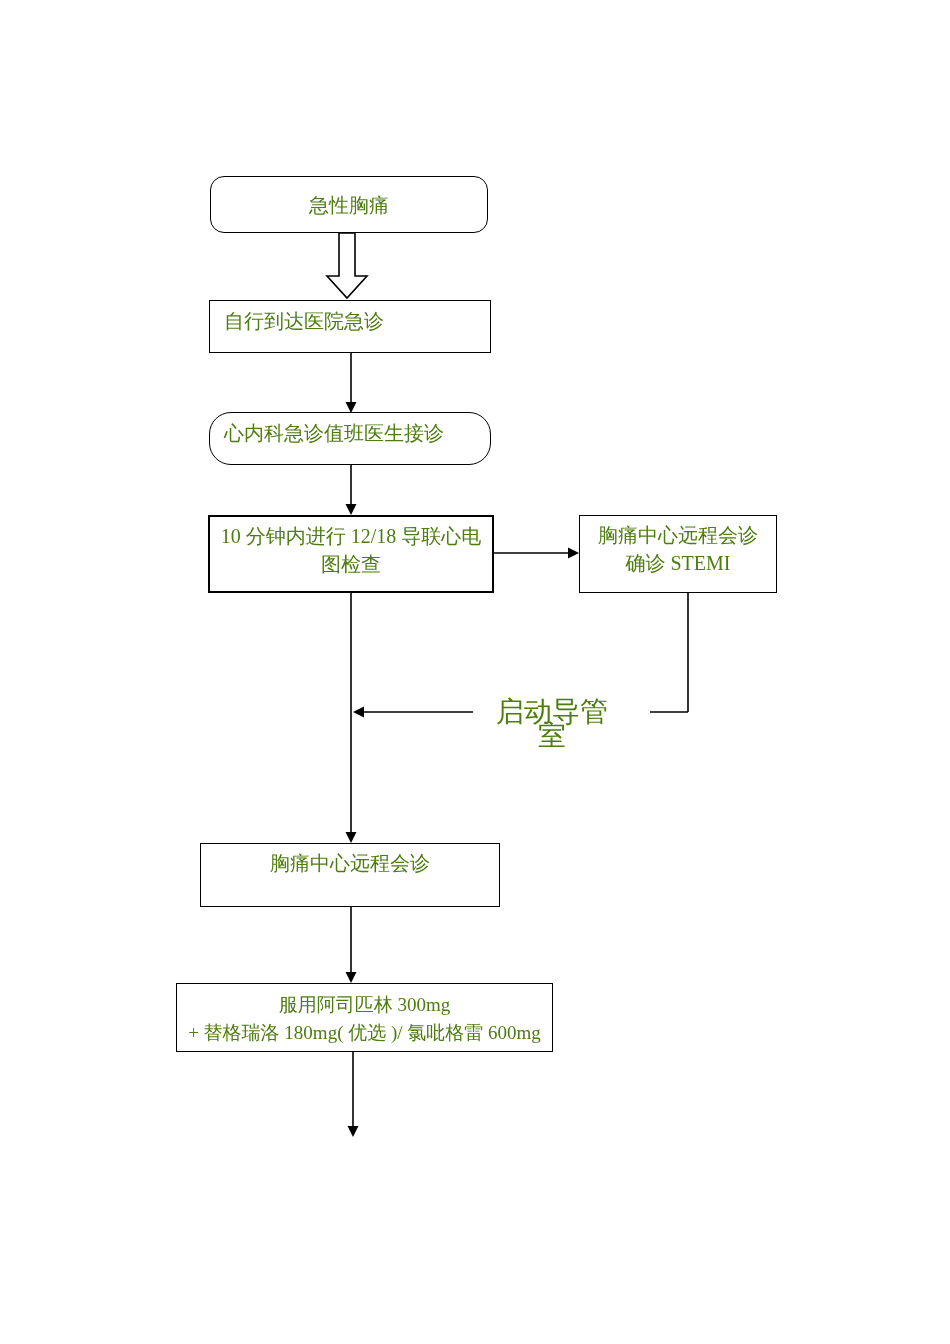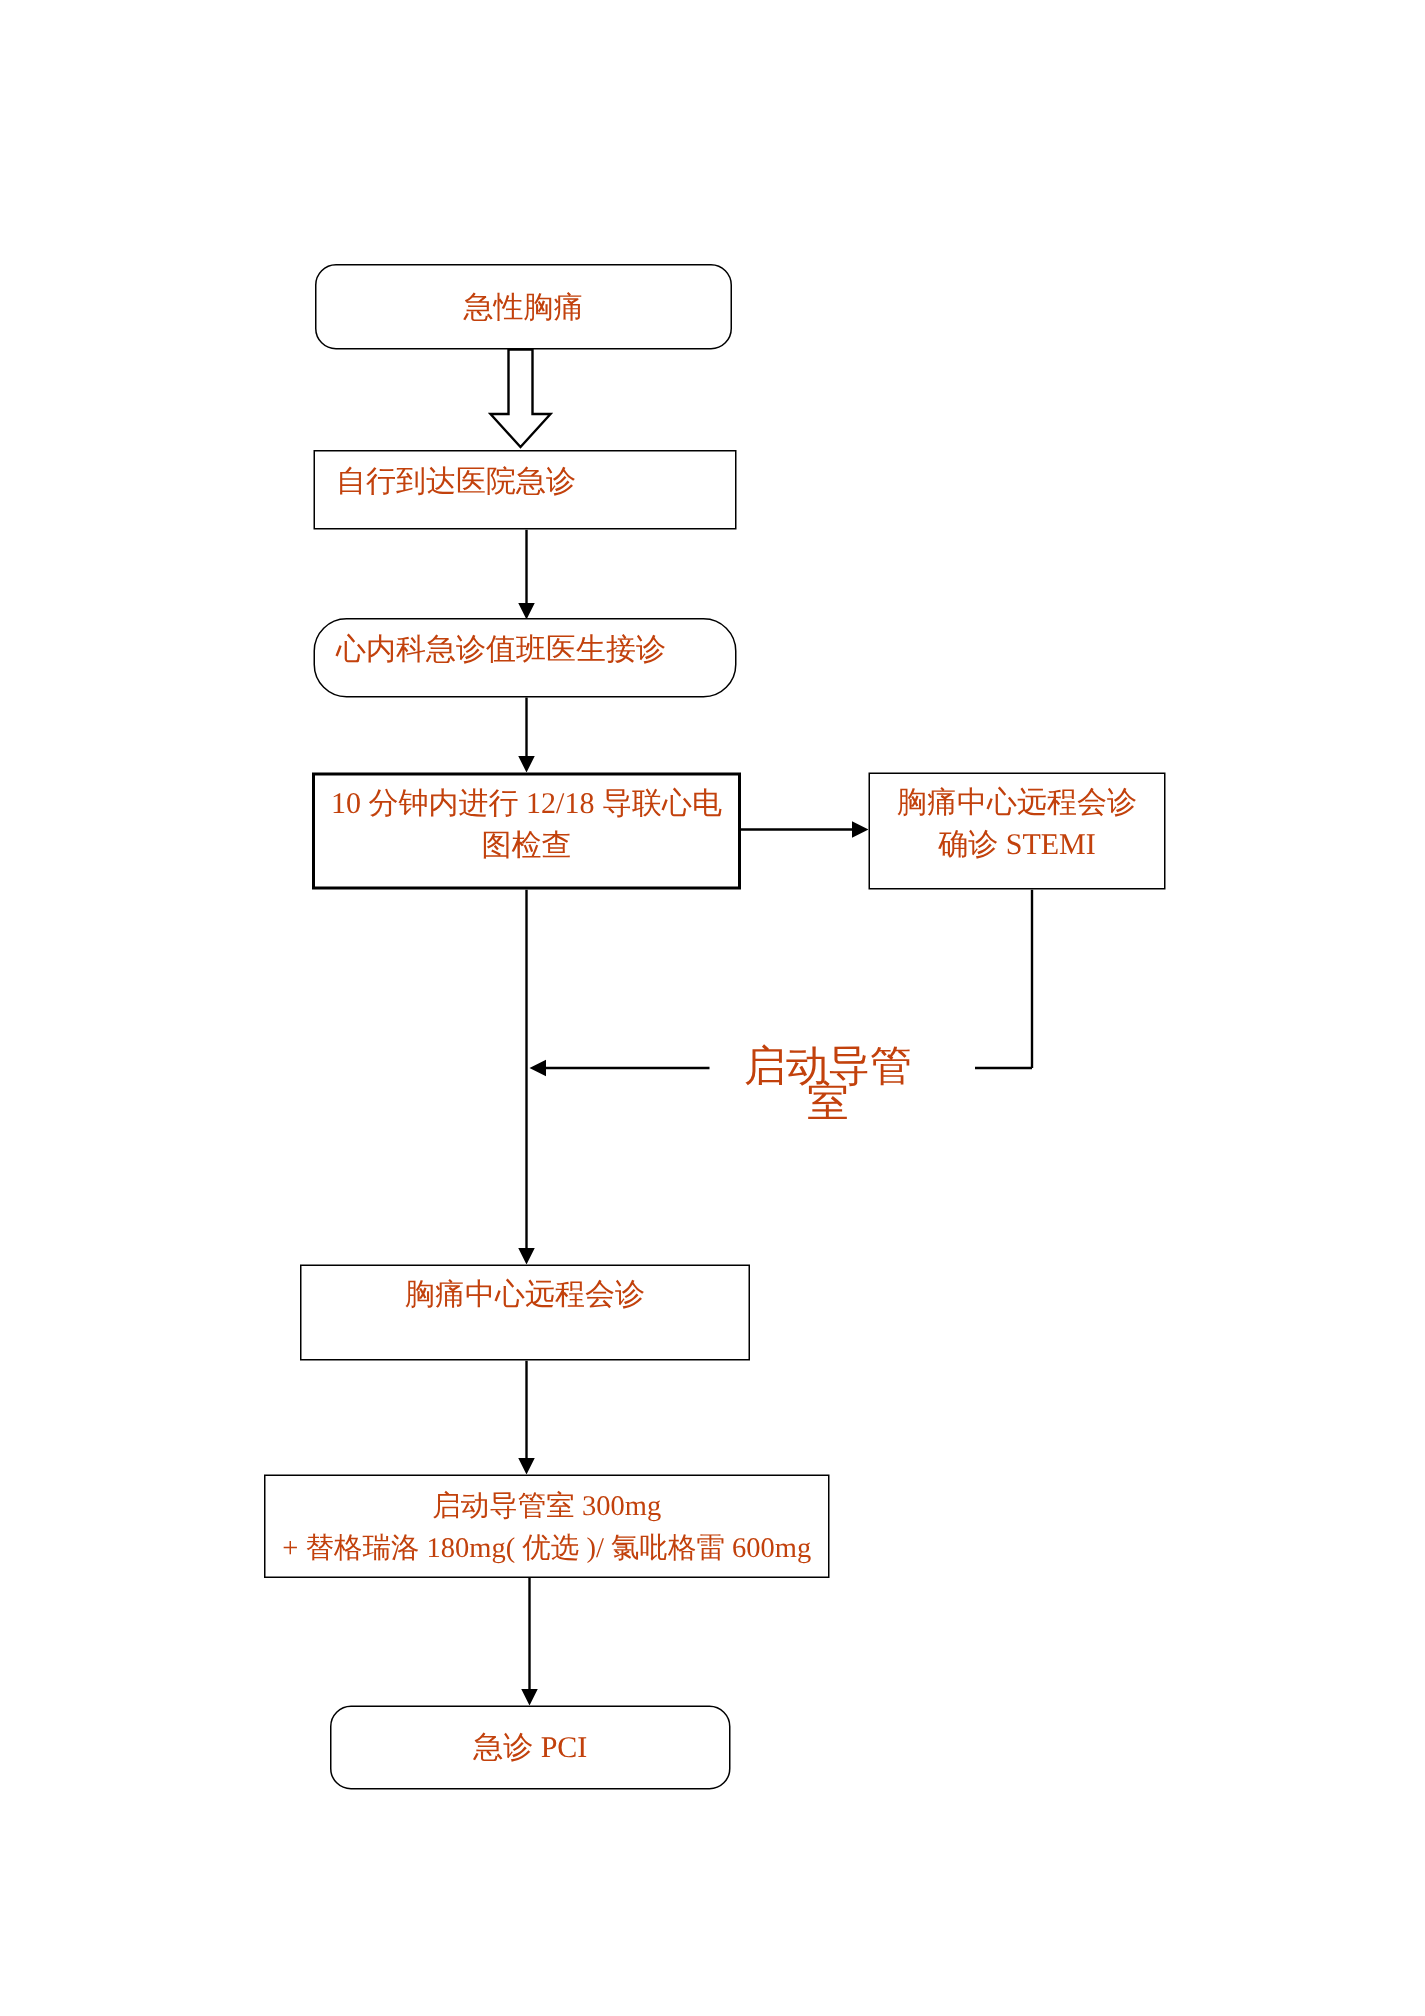--- a/index.html
+++ b/index.html
@@ -6,21 +6,21 @@
     margin: 0;
     padding: 0;
     background: #ffffff;
   }
   .page {
     position: relative;
     width: 950px;
     height: 1280px;
     background: #ffffff;
     font-family: "Liberation Serif", "DejaVu Serif", serif;
-    color: #c2410c;
+    color: #4d7c0f;
     overflow: hidden;
   }
   .edges-svg {
     position: absolute;
     left: 0;
     top: 0;
     width: 950px;
     height: 1344px;
     pointer-events: none;
   }
@@ -124,21 +124,18 @@
     <span class="line">确诊 STEMI</span>
   </div>
 
   <div class="edge-label" style="left:487px; top:700px; width:130px;">启动导管室</div>
 
   <div class="node center-top" style="left:200px; top:843px; width:300px; height:64px;">
     <span class="line">胸痛中心远程会诊</span>
   </div>
 
   <div class="node center-top med-font" style="left:176px; top:983px; width:377px; height:69px; padding-top:7px;">
-    <span class="line">启动导管室 300mg</span>
+    <span class="line">服用阿司匹林 300mg</span>
     <span class="line">+ 替格瑞洛 180mg( 优选 )/ 氯吡格雷 600mg</span>
   </div>
 
-  <div class="node rounded" style="left:220px; top:1137px; width:267px; height:56px;">
-    <span class="line">急诊 PCI</span>
-  </div>
 
 </div>
 
 </body></html>

